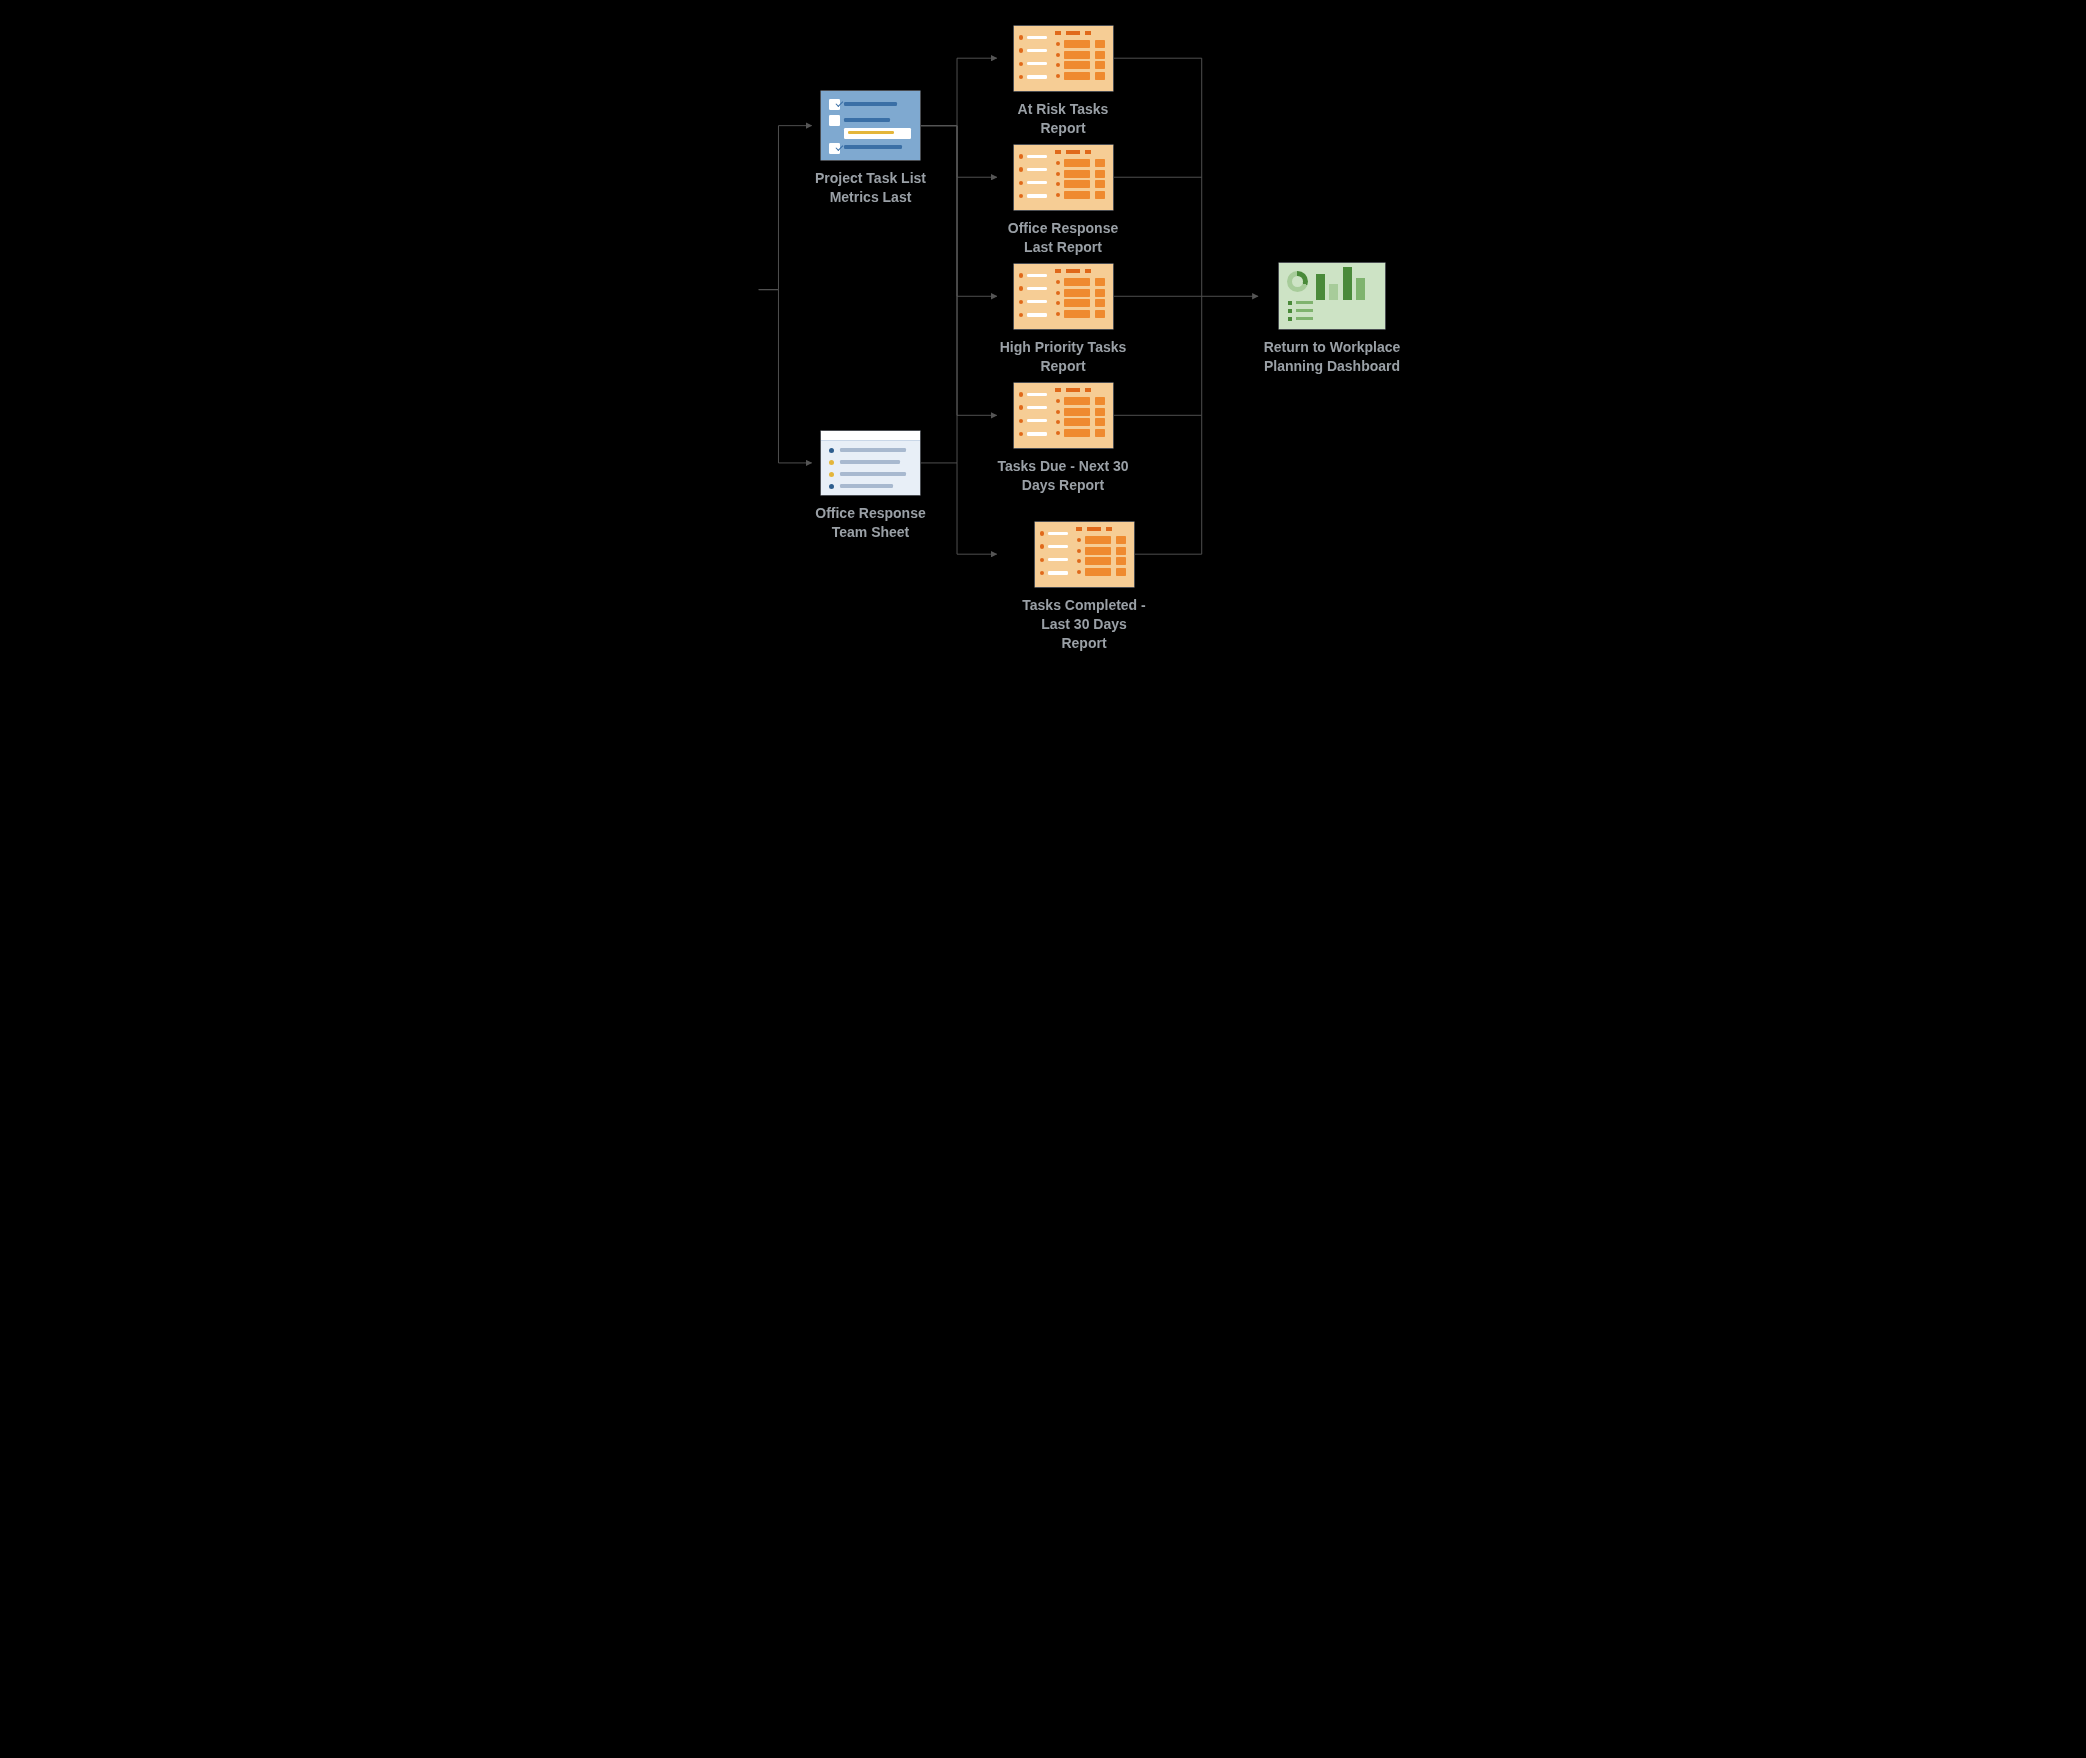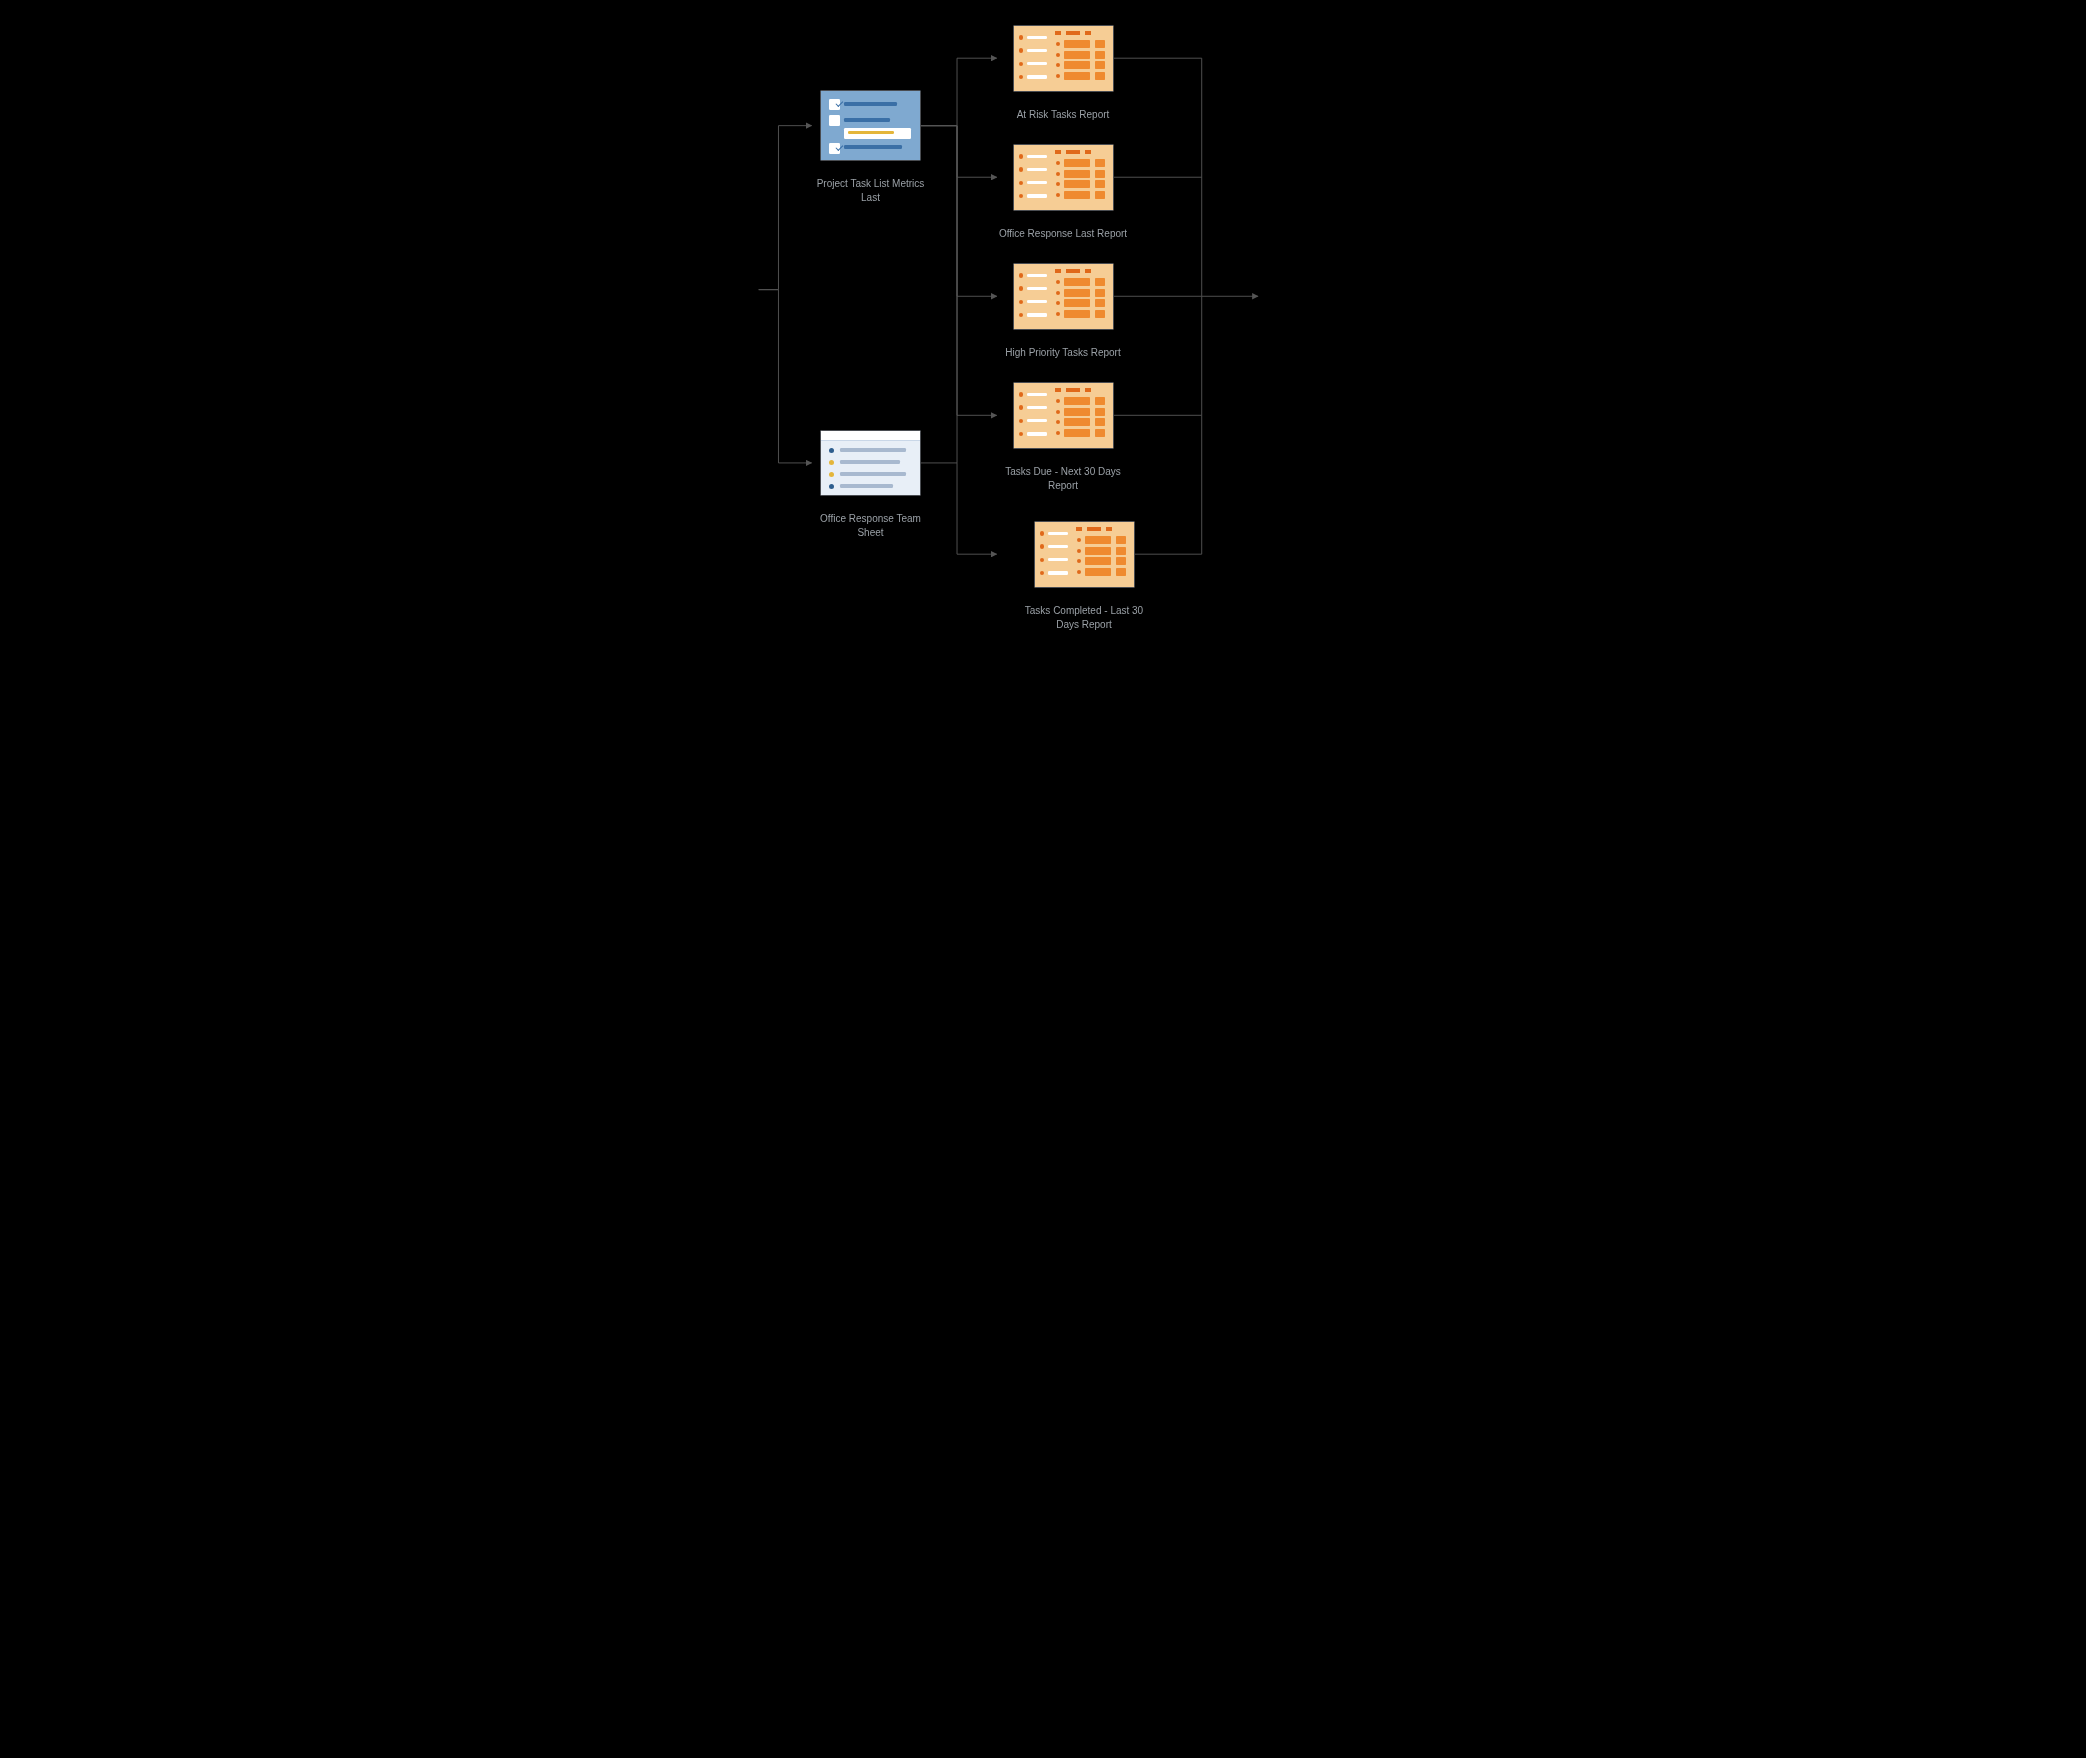--- a/index.html
+++ b/index.html
@@ -1,18 +1,18 @@
 <!DOCTYPE html>
 <html style="font-size:10.6px"><head>
 <meta charset="utf-8">
 <style>
   html,body{margin:0;padding:0;background:#000;width:100%;height:100%;}
   .stage{position:relative;width:834px;height:701px;margin:0 auto;font-family:"Segoe UI",Arial,sans-serif;color:#9aa0a6;}
   .node{position:absolute;text-align:center;}
-  .label{margin-top:16px;font-size:10px;line-height:1.35;color:#9aa0a6;font-weight:400;}
+  .label{margin-top:8px;font-size:14px;line-height:1.35;color:#9aa0a6;font-weight:700;}
   .iconbox{border:0.7px solid #4a4d52;border-radius:1.3px;display:block;}
 
   
   .sheet-card{width:99px;height:64px;background:#e8eff7;position:relative;border:0.7px solid #4a4d52;}
   .sheet-card .hdr{height:9.3px;border-bottom:0.7px solid #c9d7e8;background:#fff;}
   .sheet-card .dot{width:5.3px;height:5.3px;border-radius:50%;position:absolute;}
   .sheet-card .line{height:4px;background:#a8b9cf;border-radius:1.3px;position:absolute;}
 
   
   .check-card{width:99px;height:69px;background:#7fa9d0;border:0.7px solid #4a4d52;position:relative;}
@@ -305,15 +305,31 @@
       <span class="celldot" style="left:42px;top:37px;"></span>
         <span class="cell" style="left:50px;top:35px;width:26.5px;"></span>
         <span class="cell" style="left:81px;top:35px;width:10.6px;"></span>
       <span class="celldot" style="left:42px;top:48px;"></span>
         <span class="cell" style="left:50px;top:46px;width:26.5px;"></span>
         <span class="cell" style="left:81px;top:46px;width:10.6px;"></span>
     </div>
     <div class="label">Tasks Completed - Last 30 Days Report</div>
   </div>
 
+  <div class="node" style="left:633px;top:262px;width:146px;">
+    <div class="dash-card iconbox" style="margin:0 auto;">
+      <div class="pie"></div>
+      <div class="bar b1"></div>
+        <div class="bar b2"></div>
+        <div class="bar b3"></div>
+        <div class="bar b4"></div>
+      <span class="listdot" style="top:38px;"></span>
+        <span class="listbar" style="top:38px;width:17px;"></span>
+      <span class="listdot" style="top:46px;"></span>
+        <span class="listbar" style="top:46px;width:17px;"></span>
+      <span class="listdot" style="top:54px;"></span>
+        <span class="listbar" style="top:54px;width:17px;"></span>
+    </div>
+    <div class="label">Return to Workplace Planning Dashboard</div>
+  </div>
 
 </div>
 
 
 </body></html>

